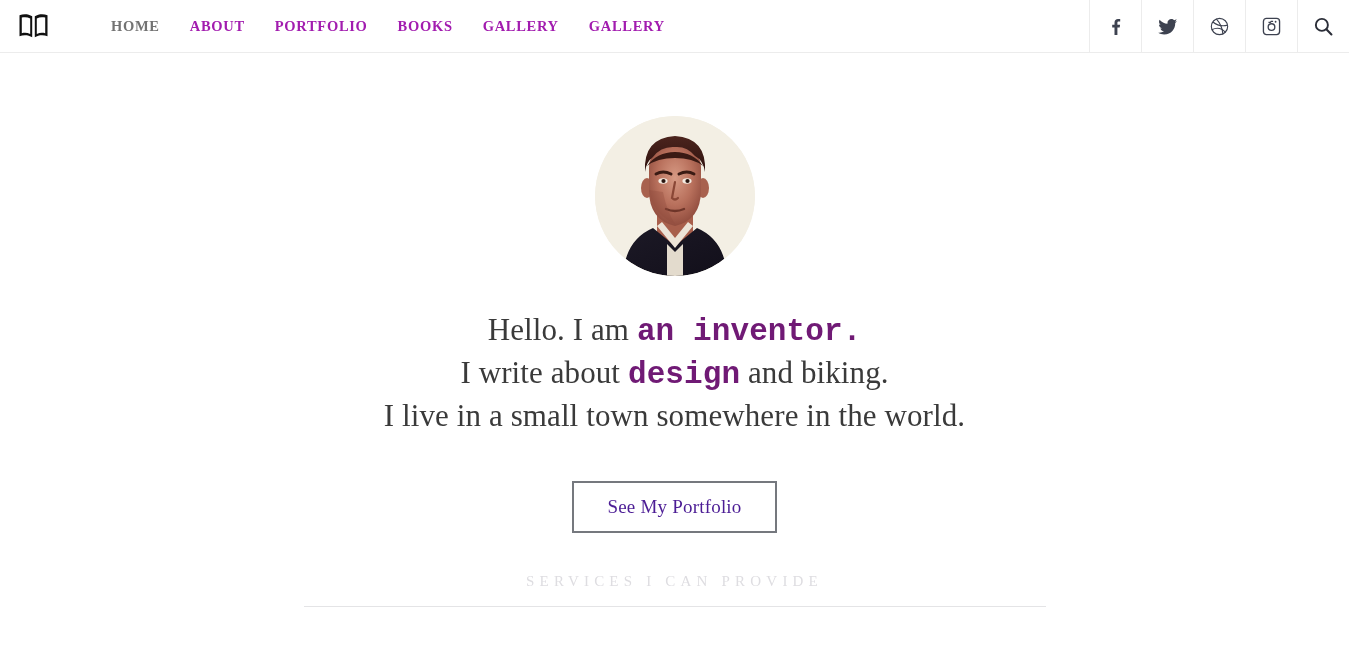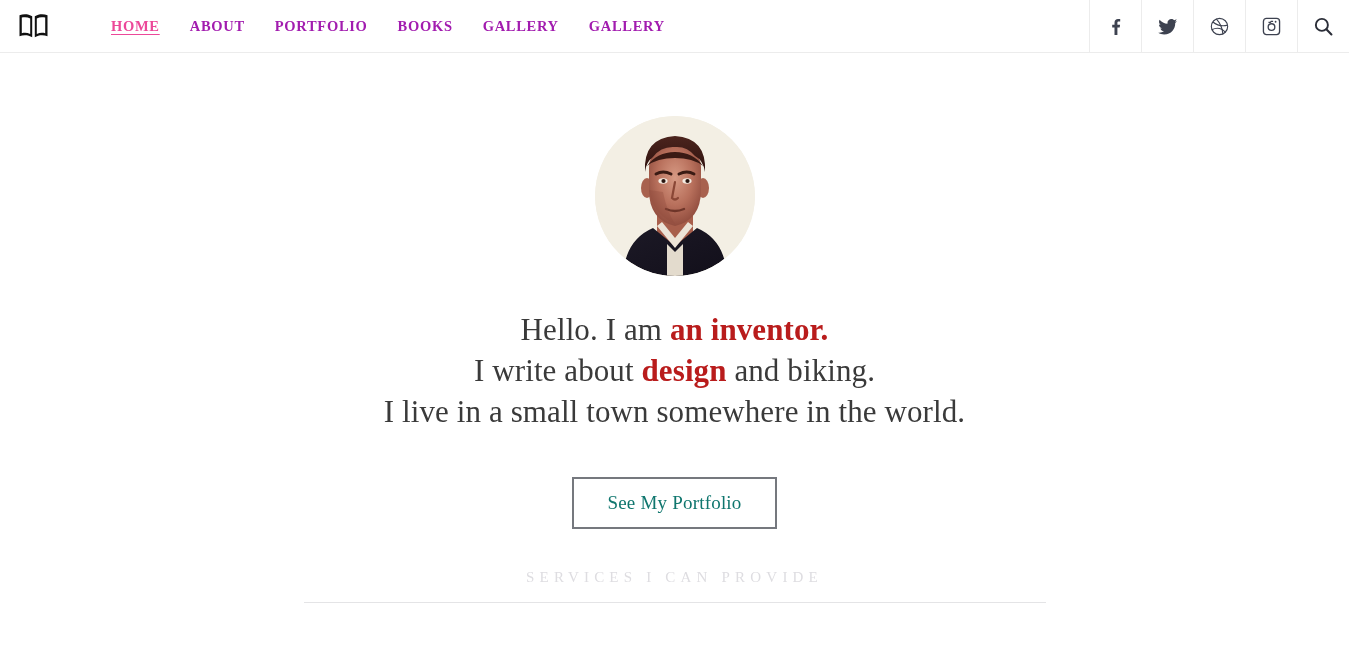--- a/index.html
+++ b/index.html
@@ -44,23 +44,22 @@
     font-size: 14.5px;
     letter-spacing: 0.7px;
     color: #a21caf;
     text-decoration: none;
     font-weight: 700;
     padding: 0 15px;
     line-height: 53px;
     white-space: nowrap;
   }
   .nav-link.is-active {
-    text-decoration: underline;
     text-underline-offset: 3px;
-    color: #ec4899;
+    color: #737373;
   }
 
   .social-bar {
     display: flex;
     align-items: stretch;
     flex: 0 0 auto;
     height: 53px;
   }
   .social-cell {
     width: 52px;
@@ -91,29 +90,29 @@
   .avatar svg { display: block; }
 
   .hero-text {
     margin-top: 33px;
     font-size: 31px;
     line-height: 41px;
     color: #3a3a3a;
     font-family: "Liberation Serif", "DejaVu Serif", serif;
     letter-spacing: 0.1px;
   }
-  .hero-text .em { font-weight: 700; color: #b91c1c; }
+  .hero-text .em { font-weight: 700; color: #701a75; font-family: Liberation Mono, monospace; }
   .hero-line { display: block; }
 
   .cta-wrap { margin-top: 45px; }
   .cta-button {
     display: inline-block;
     font-family: "Liberation Serif", "DejaVu Serif", serif;
     font-size: 19px;
-    color: #0f766e;
+    color: #4c1d95;
     background: transparent;
     border: 2px solid #75787e;
     padding: 14px 33px 15px 33px;
     line-height: 1;
     cursor: pointer;
     letter-spacing: 0.2px;
   }
 
   
   .services {

